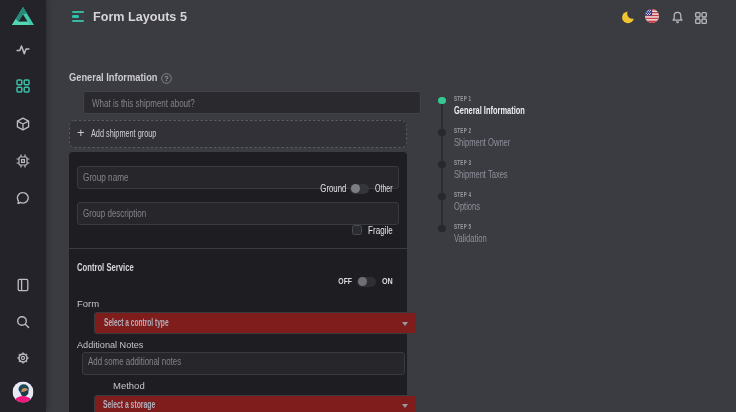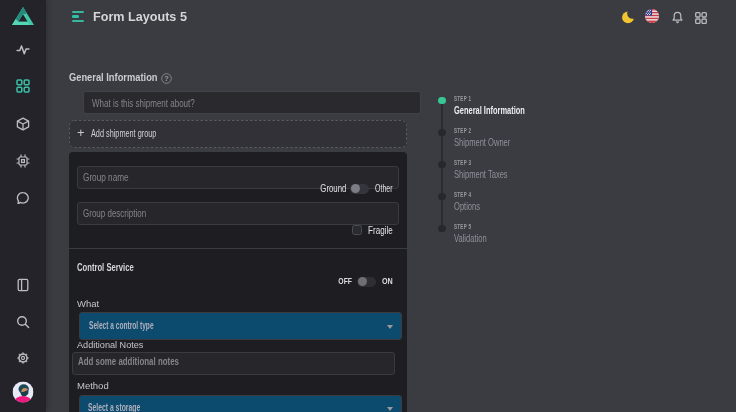--- a/index.html
+++ b/index.html
@@ -17,21 +17,21 @@
   .input { position:absolute; background:#29292e; border:1px solid #414147; border-radius:3px; }
   .cinput { background:#26262b; border-color:#3a3a40; }
   .ph { position:absolute; left:5px; top:50%; white-space:nowrap; color:#84848b; font-size:10px;
         transform-origin:0 50%; }
   #dash { position:absolute; left:69px; top:120px; width:338px; height:28px; background:#313137;
           border-radius:5px; }
   #card { position:absolute; left:69px; top:152px; width:338px; height:300px; background:#1d1d22; border-radius:4px; }
   .pill { position:absolute; width:19px; height:10px; border-radius:5px; background:#35353c; }
   .pill .knob { position:absolute; left:0.5px; top:0.5px; width:9px; height:9px; border-radius:50%; background:#7c7c84; }
   .lbl { position:absolute; left:77px; font-size:9.5px; color:#c4c4ca; white-space:nowrap; transform-origin:0 50%; }
-  .select { position:absolute; left:79px; width:322.5px; height:28px; background:#0c4a6e; border:1px solid #3a3a40;
+  .select { position:absolute; left:94px; width:322.5px; height:22px; background:#7f1d1d; border:1px solid #3a3a40;
             border-radius:3px; }
   .seltxt { position:absolute; left:9px; top:50%; white-space:nowrap; font-size:10px; font-weight:700;
             color:#b0b0bc; transform-origin:0 50%; }
   .caret { position:absolute; right:8px; top:50%; margin-top:-1.5px; width:0; height:0;
            border-left:3.5px solid transparent; border-right:3.5px solid transparent; border-top:4px solid #9a9aa0; }
   
   .dot { position:absolute; left:438.2px; width:7.6px; height:7.6px; border-radius:50%; background:#27272d; }
   .dot.on { background:#36c893; }
   .steplab { position:absolute; left:454px; font-size:6.5px; font-weight:700; letter-spacing:.4px; color:#9b9ba1;
              white-space:nowrap; transform:scaleX(.7); transform-origin:0 50%; }
@@ -185,30 +185,30 @@
 
   <div class="abs" style="left:69px; top:248px; width:338px; height:1px; background:#3a3a41;"></div>
 
   <div class="txt" style="left:77px; top:261px; font-size:10.5px; font-weight:700; color:#d6d6da; transform:scaleX(0.73);">Control Service</div>
   <div class="txr" style="right:383.8px; top:276px; font-size:9px; font-weight:600; color:#dcdce0; transform:scaleX(0.76);">OFF</div>
   <span class="pill" style="left:357.3px; top:276.6px; width:18.5px; background:#2e2e34;">
     <span class="knob" style="background:#6f6f76;"></span>
   </span>
   <div class="txt" style="left:381.7px; top:276px; font-size:9px; font-weight:600; color:#dcdce0; transform:scaleX(0.8);">ON</div>
 
-  <div class="lbl" style="top:298px;">What</div>
+  <div class="lbl" style="top:298px;">Form</div>
   <div class="select" style="top:312px;">
     <span class="seltxt" style="transform:translateY(-56%) scaleX(0.66);">Select a control type</span>
     <span class="caret"></span>
   </div>
   <div class="lbl" style="top:338.8px; transform:scaleX(0.96);">Additional Notes</div>
-  <div class="input cinput" style="left:72px; top:351.5px; width:322.5px; height:23px;font-weight:bold;">
+  <div class="input cinput" style="left:82px; top:351.5px; width:322.5px; height:23px;">
     <span class="ph" style="transform:translateY(-62%) scaleX(0.79);">Add some additional notes</span>
   </div>
-  <div class="lbl" style="top:380.4px;">Method</div>
+  <div class="lbl" style="top:380.4px;margin-left:36px;">Method</div>
   <div class="select" style="top:394.9px;">
     <span class="seltxt" style="left:7.5px; transform:translateY(-62%) scaleX(0.68);">Select a storage</span>
     <span class="caret"></span>
   </div>
 
   <div class="abs" style="left:441px; top:100.5px; width:2px; height:128px; background:#2b2b31;"></div>
   <div class="dot on" style="top:96.7px;"></div>
   <div class="steplab" style="top:95px;">STEP 1</div>
   <div class="steptitle on" style="top:104.3px;">General Information</div>
   <div class="dot" style="top:128.7px;"></div>

